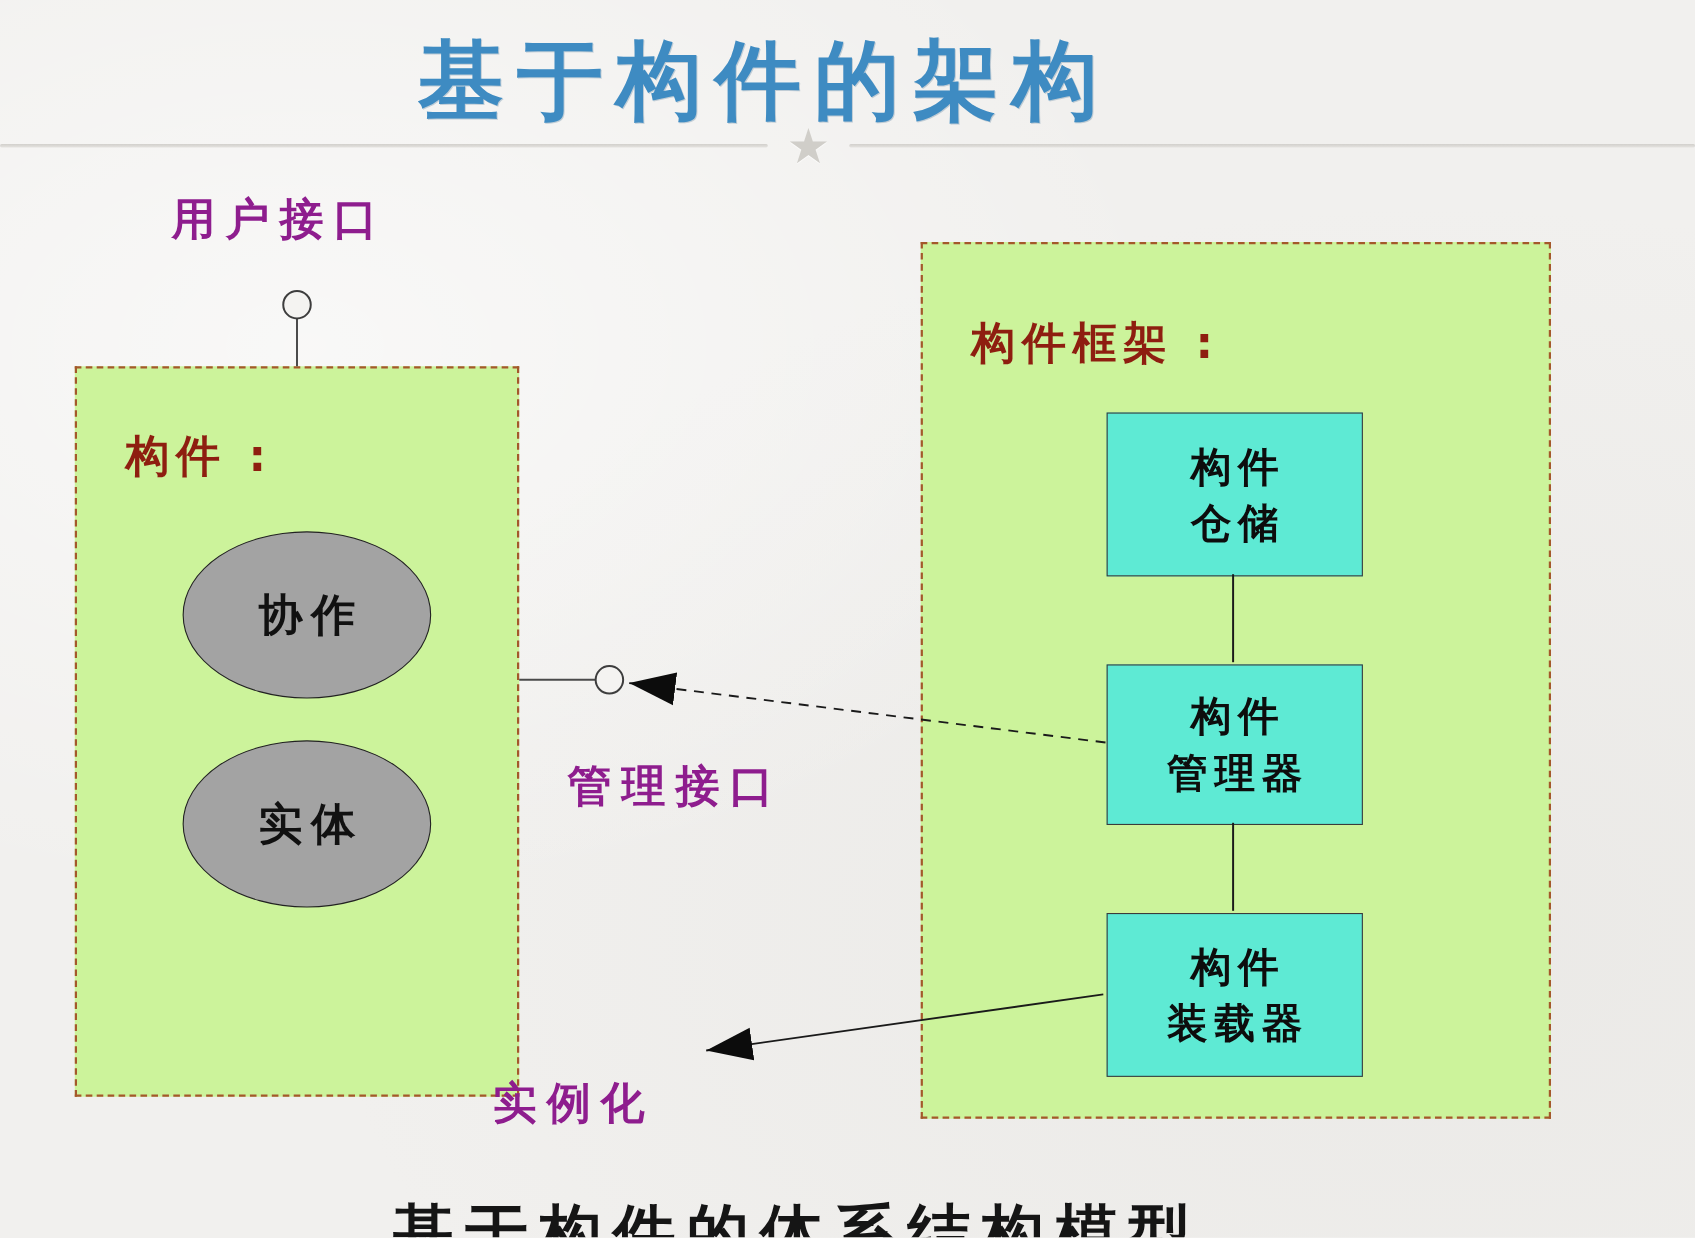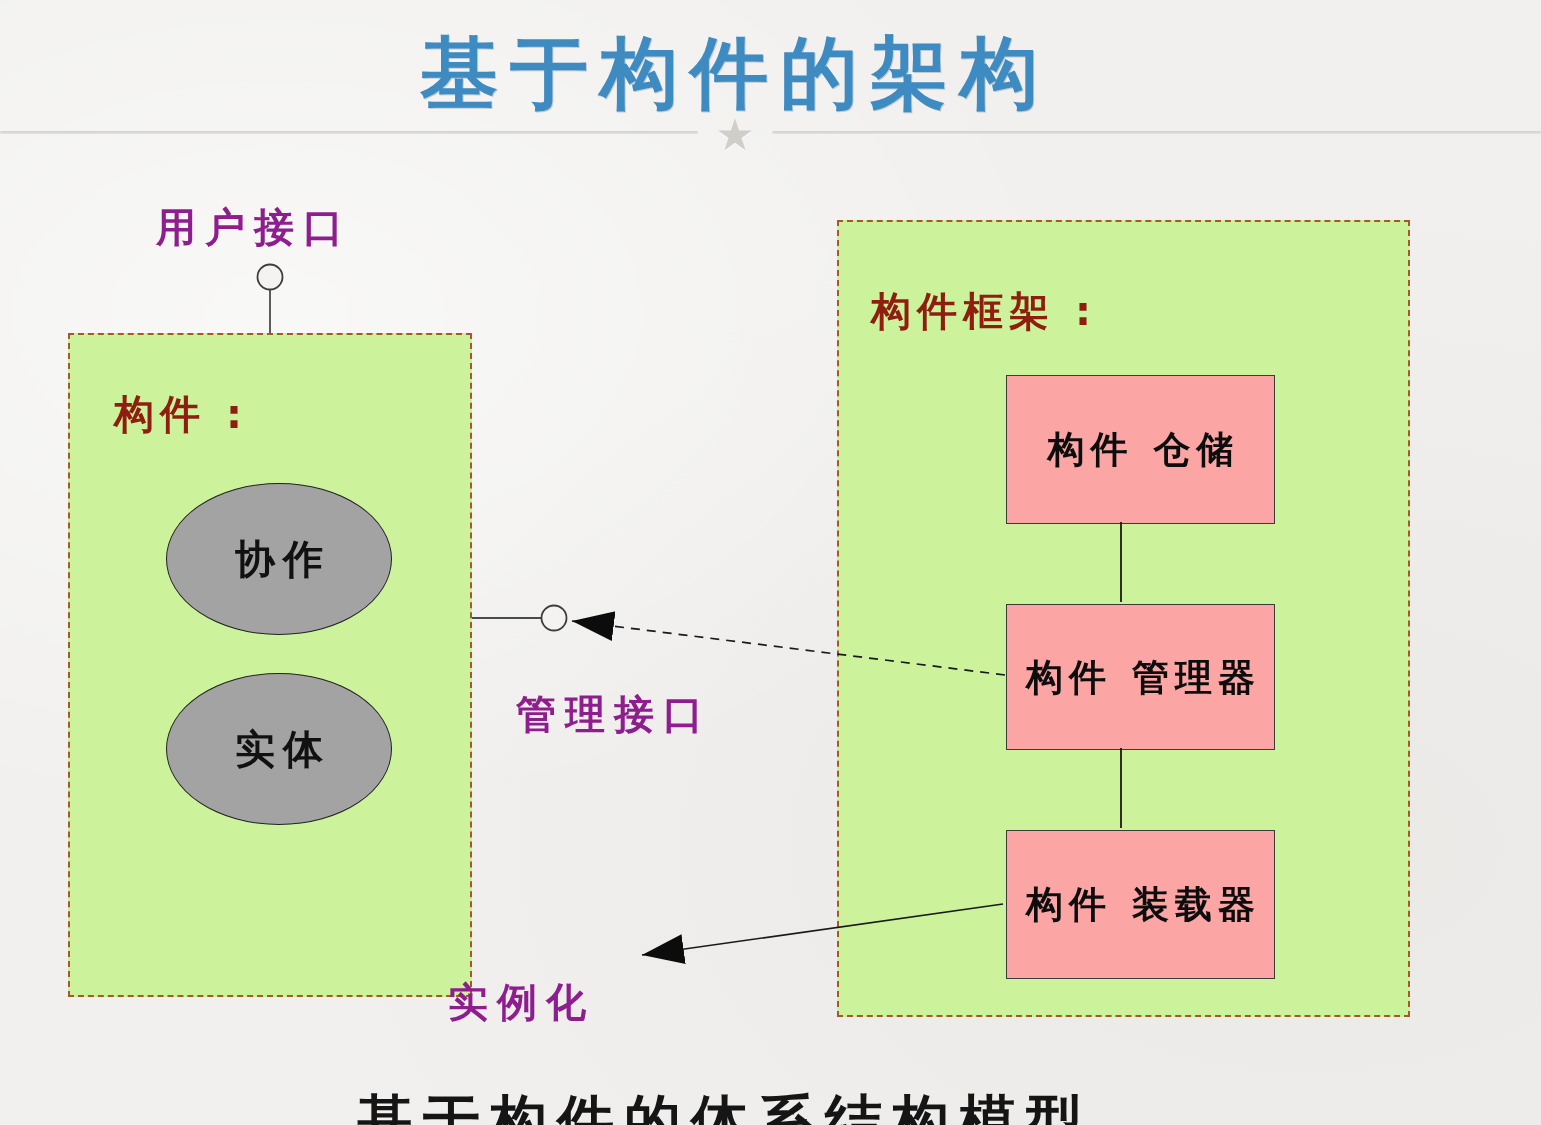--- a/index.html
+++ b/index.html
@@ -13,21 +13,21 @@
     width: 1541px;
     height: 1125px;
     overflow: hidden;
     background:
       radial-gradient(ellipse at 18% 28%, rgba(255,255,255,.55), transparent 45%),
       radial-gradient(ellipse at 85% 75%, rgba(222,220,216,.35), transparent 55%),
       #f1f0ee;
   }
   .slide-title {
     position: absolute;
-    left: 735px; top: 22px;
+    left: 695px; top: 22px;
     transform: translateX(-50%);
     white-space: nowrap;
     font-size: 78px;
     font-weight: 700;
     letter-spacing: 12px;
     color: #3e8bc2;
     text-shadow: 1px 1px 0 rgba(40,90,130,.25);
   }
   .divider-seg {
     position: absolute;
@@ -56,34 +56,34 @@
     letter-spacing: 9px;
     color: #8e1d8e;
   }
   .darkred-heading {
     font-size: 40px;
     letter-spacing: 6px;
     color: #8e1e10;
     font-weight: 700;
     white-space: nowrap;
   }
-  .user-interface-label { left: 156px; top: 200px; text-align: center; }
+  .user-interface-label { left: 156px; top: 172px; text-align: center; }
   .management-interface-label { left: 516px; top: 687px; }
   .instantiation-label { left: 448px; top: 975px; }
 
   .green-panel {
     position: absolute;
     background: #ccf39b;
     border: 2px dashed #a4582b;
   }
   .component-box { left: 68px; top: 333px; width: 404px; height: 664px; }
   .framework-box { left: 837px; top: 220px; width: 573px; height: 797px; }
 
   .component-box .panel-heading { position: absolute; left: 44px; top: 52px; }
-  .framework-box .panel-heading { position: absolute; left: 32px; top: 62px; }
+  .framework-box .panel-heading { position: absolute; left: 44px; top: 62px; }
 
   .uml-ellipse {
     position: absolute;
     width: 226px; height: 152px;
     border-radius: 50%;
     background: #a3a3a3;
     border: 1.5px solid #222;
     display: flex;
     align-items: center;
     justify-content: center;
@@ -94,25 +94,25 @@
     font-size: 40px;
     font-weight: 700;
     letter-spacing: 8px;
     color: #111;
     text-indent: 8px;
   }
 
   .framework-node {
     position: absolute;
     left: 167px;
-    width: 269px;
-    background: #fca5a5;
+    width: 233px;
+    background: #5eead4;
     border: 1.6px solid #3b3b3b;
     display: flex;
-    flex-direction: row;
+    flex-direction: column;
     align-items: center;
     justify-content: center;
     gap: 14px;
   }
   .node-repository { top: 153px; height: 149px; }
   .node-manager    { top: 382px; height: 146px; }
   .node-loader     { top: 608px; height: 149px; }
   .framework-node .node-line {
     font-size: 37px;
     font-weight: 700;

